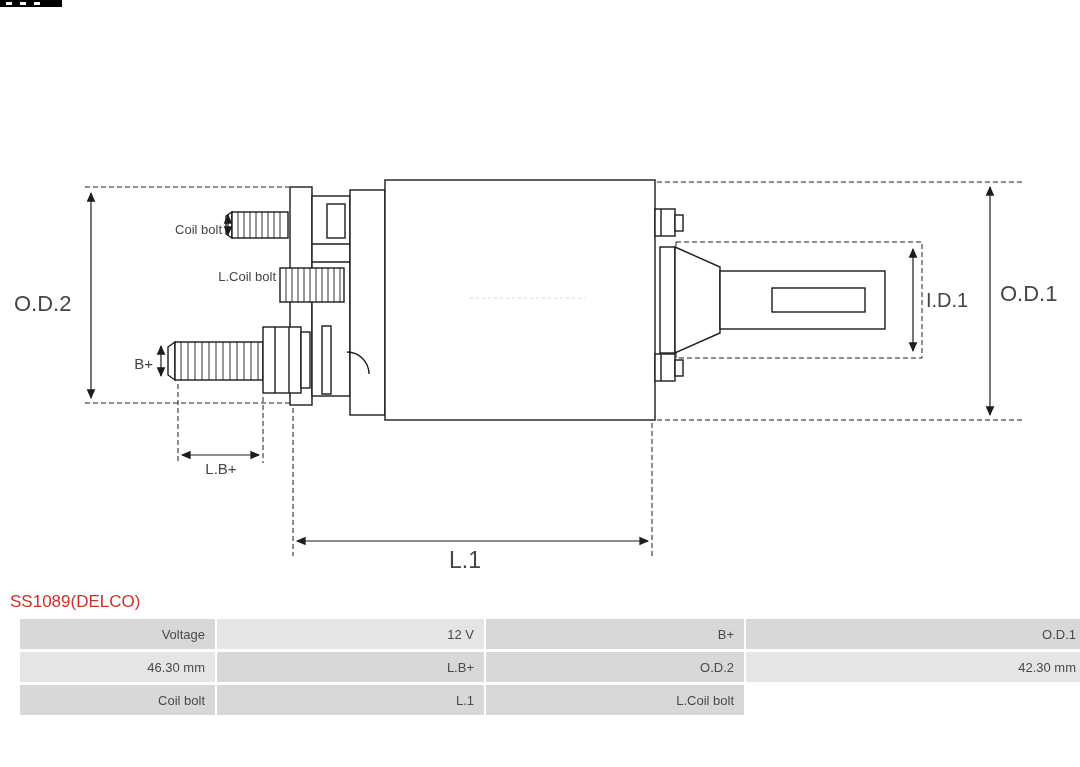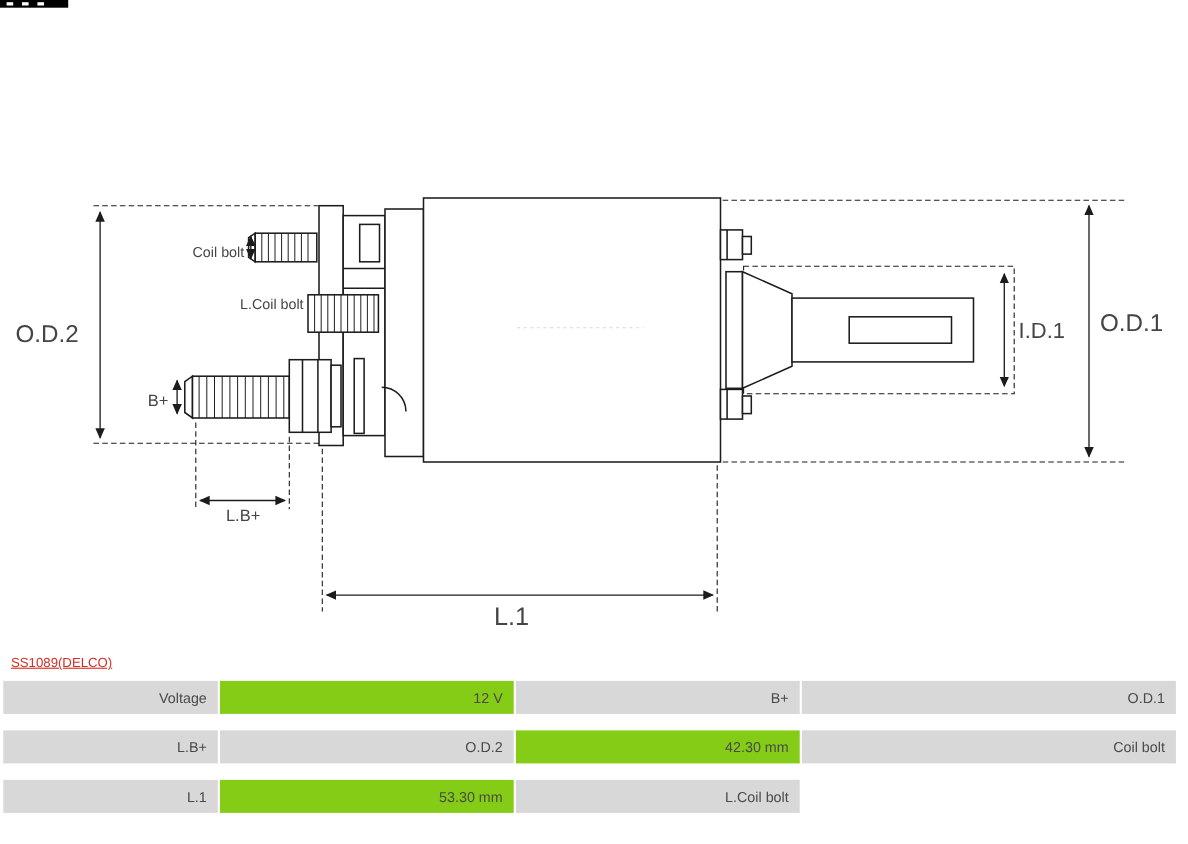--- a/index.html
+++ b/index.html
@@ -14,35 +14,34 @@
   .logo-strip i.m1{left:6px;} .logo-strip i.m2{left:20px;} .logo-strip i.m3{left:34px;}
   svg { position:absolute; left:0; top:0; }
   svg text { font-family:"Liberation Sans", sans-serif; fill:#454545; }
   .ln   { stroke:#1c1c1c; stroke-width:1.4; fill:none; }
   .shape{ stroke:#1c1c1c; stroke-width:1.4; fill:#ffffff; }
   .hatch{ stroke:#1c1c1c; stroke-width:0.9; fill:none; }
   .dash { stroke:#1c1c1c; stroke-width:1; stroke-dasharray:5 3; fill:none; }
   .dim  { stroke:#1c1c1c; stroke-width:1.2; fill:none; }
   .wm   { stroke:#d9d9d9; stroke-width:1; stroke-dasharray:3 3; }
   .part-number {
-    color:#d03026; font-size:12px; line-height:20px;
+    color:#d03026; font-size:17px; line-height:20px;
     padding:2px 0 7px 10px;
-    text-decoration:underline;
   }
   .spec-table {
     display:grid;
     grid-template-columns:195px 267px 258px 340px;
     grid-auto-rows:30px;
-    gap:15px 2px;
-    margin-left:3px;
+    gap:3px 2px;
+    margin-left:20px;
     font-size:13px; color:#4a4a4a;
   }
   .cell { display:flex; align-items:center; justify-content:flex-end; padding-right:10px; white-space:nowrap; }
   .cell.lbl { background:#d8d8d8; }
-  .cell.val { background:#84cc16; }
+  .cell.val { background:#e5e5e5; }
 </style>
 </head>
 <body>
 
 <div class="diagram-area">
   <div class="logo-strip">
       <i class="m1"></i>
       <i class="m2"></i>
       <i class="m3"></i>
     </div>
@@ -152,22 +151,22 @@
 </div>
 
 <div class="part-number">SS1089(DELCO)</div>
 
 <div class="spec-table">
   <div class="cell lbl">Voltage</div>
   <div class="cell val">12 V</div>
   <div class="cell lbl">B+</div>
 
   <div class="cell lbl">O.D.1</div>
+  <div class="cell val">46.30 mm</div>
   <div class="cell lbl">L.B+</div>
 
   <div class="cell lbl">O.D.2</div>
   <div class="cell val">42.30 mm</div>
   <div class="cell lbl">Coil bolt</div>
 
   <div class="cell lbl">L.1</div>
-  <div class="cell val">53.30 mm</div>
   <div class="cell lbl">L.Coil bolt</div>
 </div>
 
 </body></html>

